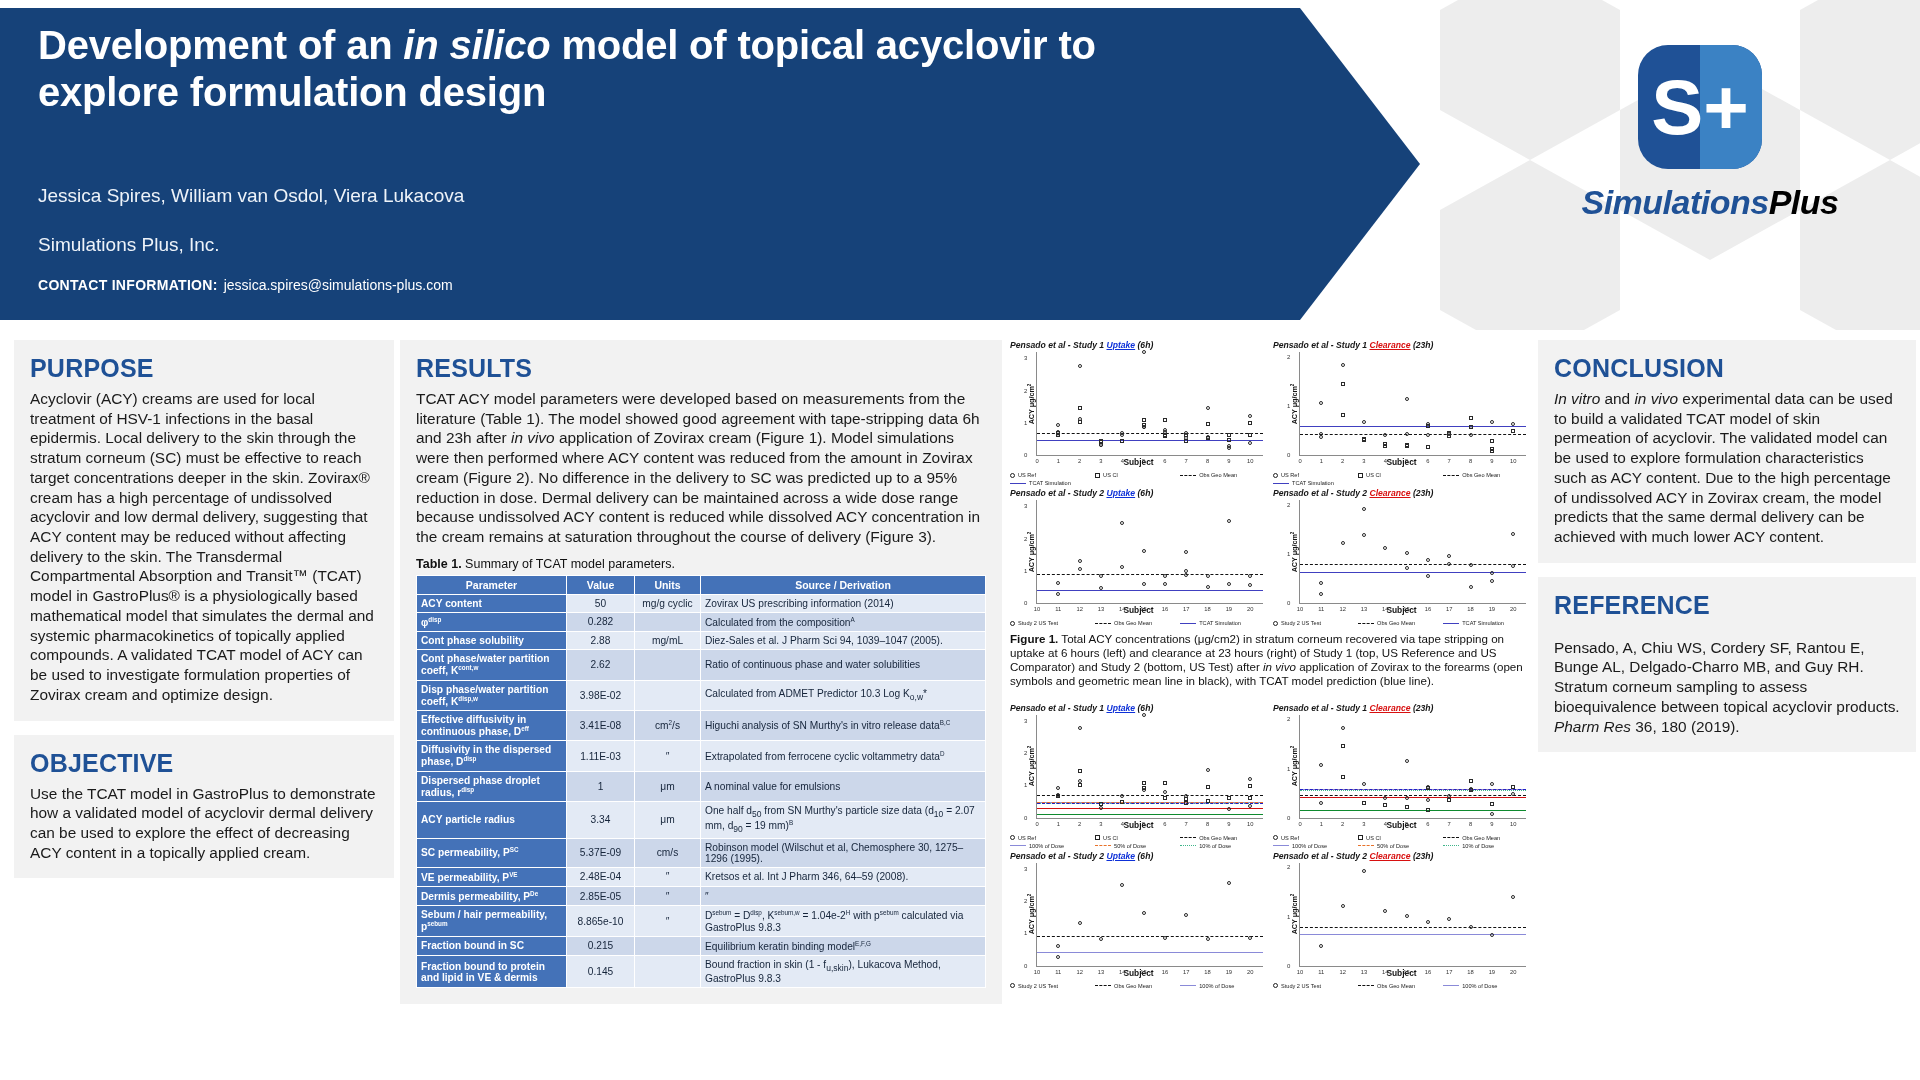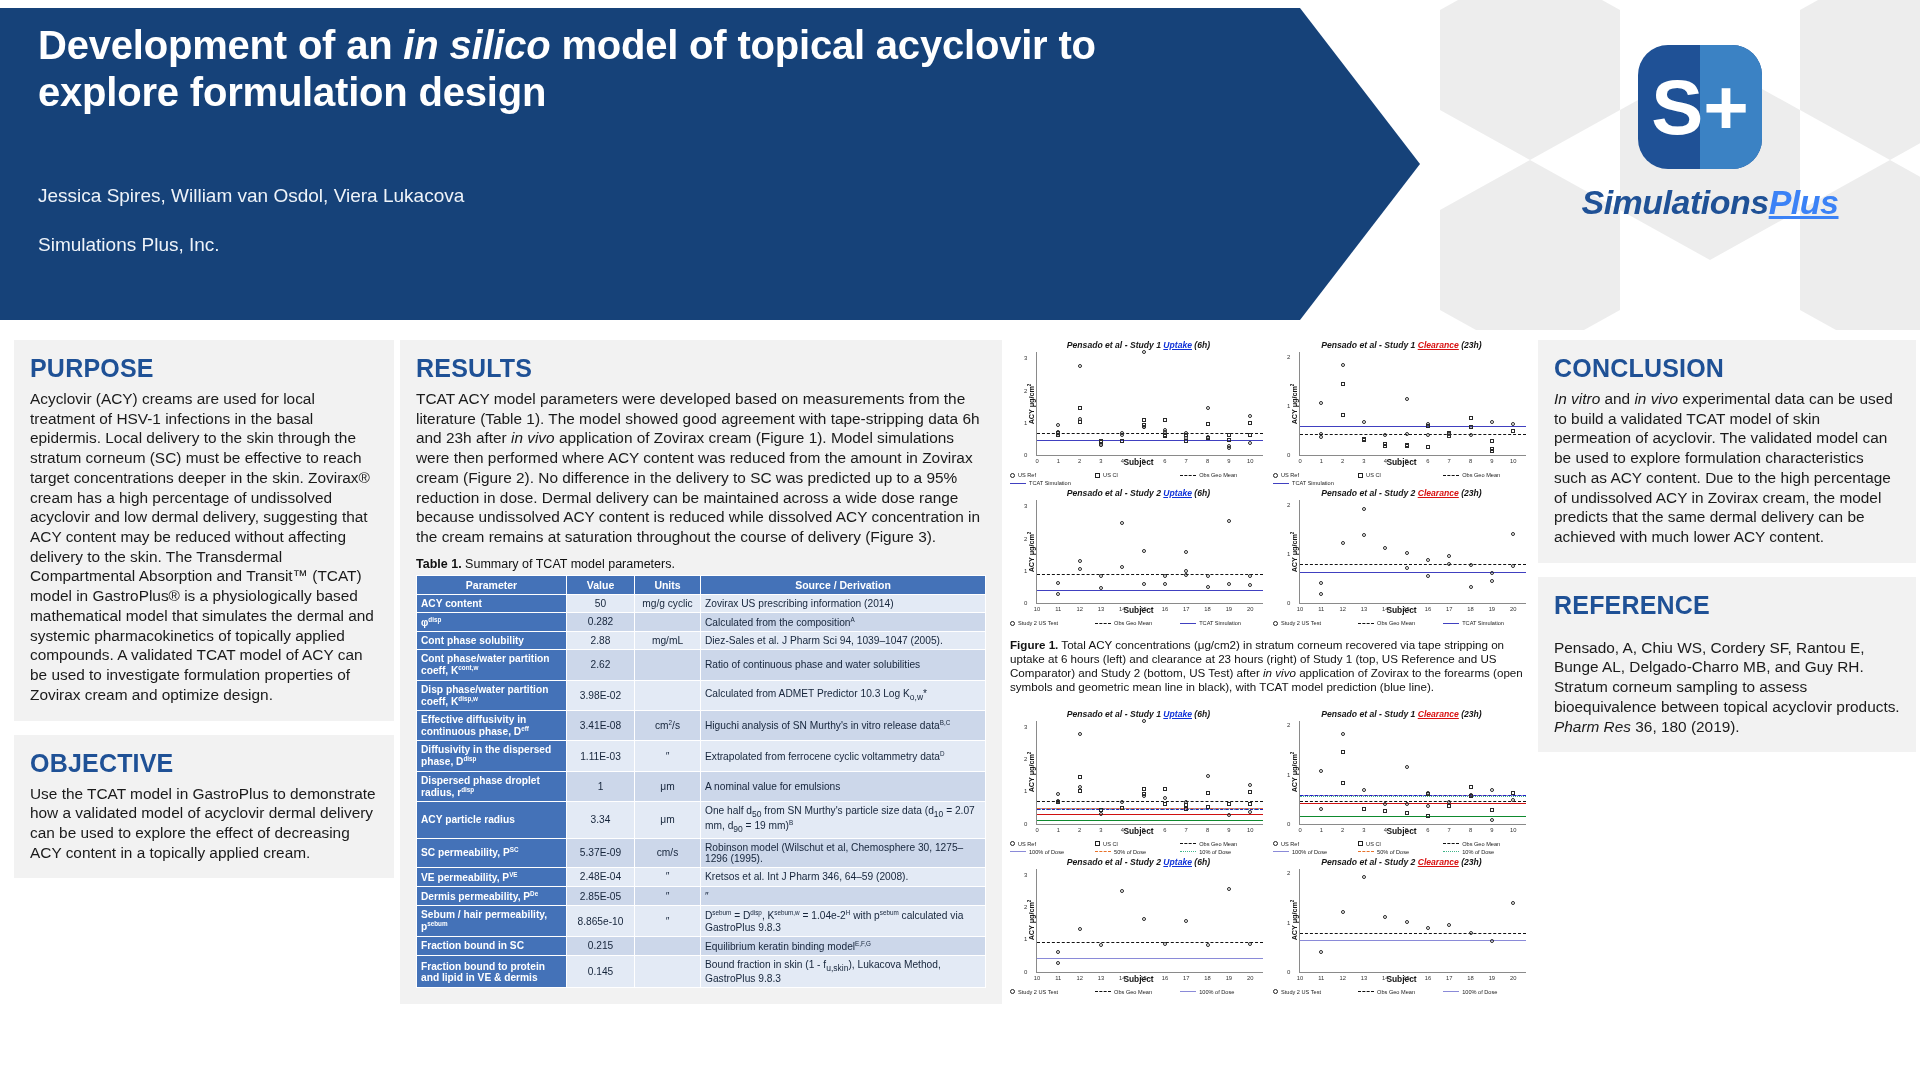--- a/index.html
+++ b/index.html
@@ -53,21 +53,21 @@
   .logo-mark .glyph {
     position: absolute; left: 0; top: 0; width: 124px; height: 124px;
     color: #ffffff; font-size: 78px; font-weight: bold; line-height: 124px;
     text-align: center; font-family: "Liberation Sans", sans-serif;
   }
   .logo-text {
     position: absolute; left: 0; top: 138px; width: 300px; text-align: center;
     font-size: 34px; font-style: italic; font-weight: bold; color: #1f5196;
     letter-spacing: -0.5px;
   }
-  .logo-text .plus { color: #3b82f6; text-decoration: underline; }
+  .logo-text .plus { color: #000000; }
 
   
   .col { position: absolute; top: 340px; }
   .col-left   { left: 14px;   width: 380px; }
   .col-mid    { left: 400px;  width: 602px; }
   .col-fig    { left: 1010px; width: 520px; }
   .col-right  { left: 1538px; width: 378px; }
 
   .panel { background: #f2f2f2; padding: 14px 16px 16px 16px; margin-bottom: 14px; }
   .panel.plain { background: #ffffff; padding: 0; }
@@ -94,40 +94,40 @@
   table.params td.psrc { text-align: left; }
   table.params tr.alt td.pval, table.params tr.alt td.punit, table.params tr.alt td.psrc { background: #ccd7ea; }
   table.params tr.norm td.pval, table.params tr.norm td.punit, table.params tr.norm td.psrc { background: #e3eaf5; }
   .c1 { width: 150px; } .c2 { width: 68px; } .c3 { width: 66px; }
 
   
   .figblock { position: relative; }
   .chart-grid { display: grid; grid-template-columns: 1fr 1fr; gap: 6px; }
   .chart { position: relative; height: 142px; background: #ffffff; }
   .chart-title {
-    text-align: center; font-size: 8.6px; font-weight: bold; font-style: italic;
+    font-size: 8.6px; font-weight: bold; font-style: italic;
     color: #161616; margin-bottom: 2px; white-space: nowrap;
   }
   .plot { position: relative; height: 104px; margin-left: 26px; margin-right: 4px; border-left: 1px solid #8a8a8a; border-bottom: 1px solid #8a8a8a; }
   .ylab {
     position: absolute; left: -26px; top: 50%; transform: translateY(-50%) rotate(-90deg);
     transform-origin: center; font-size: 7.2px; white-space: nowrap; color: #161616; font-weight: bold;
   }
   .ytick { position: absolute; left: -13px; font-size: 6px; color: #333; }
   .xlab { text-align: center; font-size: 8.4px; font-weight: bold; color: #111; margin-top: 1px; }
   .xtick { position: absolute; bottom: -9px; font-size: 5.8px; color: #333; transform: translateX(-50%); }
   .pt { position: absolute; width: 4px; height: 4px; border: 0.8px solid #2a2a2a; background: transparent; transform: translate(-50%, 50%); }
   .pt.circ { border-radius: 50%; }
   .hline { position: absolute; left: 0; right: 0; height: 0; border-top-width: 1.2px; }
   .legend { display: flex; flex-wrap: wrap; gap: 2px 8px; margin-top: 5px; font-size: 5.6px; color: #222; }
   .legend .li { display: flex; align-items: center; gap: 3px; width: 30%; }
   .legend .sw { width: 16px; height: 0; border-top: 1.4px solid #000; }
   .legend .swm { width: 5px; height: 5px; border: 0.8px solid #222; }
   .legend .swm.circ { border-radius: 50%; }
-  .figcap { font-size: 11.6px; line-height: 1.22; color: #111; margin-top: 8px; }
+  .figcap { font-size: 11.6px; line-height: 1.22; color: #111; margin-top: 2px; }
   .figcap b { font-weight: bold; } .figcap i { font-style: italic; }
 
   .ack-note { font-size: 14.6px; line-height: 1.26; }
 </style>
 </head>
 <body>
 
 <div id="poster">
 
   <div class="header">
@@ -143,20 +143,23 @@
 
     <div class="header-band"></div>
 
     <div class="title">
       <span>Development of an </span><i>in silico</i><span> model of topical acyclovir to explore formulation design</span>
     </div>
 
     <div class="authors">Jessica Spires, William van Osdol, Viera Lukacova</div>
     <div class="affiliation">Simulations Plus, Inc.</div>
 
+    <div class="contact">
+      <span class="lbl">CONTACT INFORMATION:</span><span class="val">jessica.spires@simulations-plus.com</span>
+    </div>
 
     <div class="logo-wrap">
       <div class="logo-mark">
         <div class="half-r"></div>
         <div class="glyph">S+</div>
       </div>
       <div class="logo-text"><span>Simulations</span><span class="plus">Plus</span></div>
     </div>
   </div>
 

